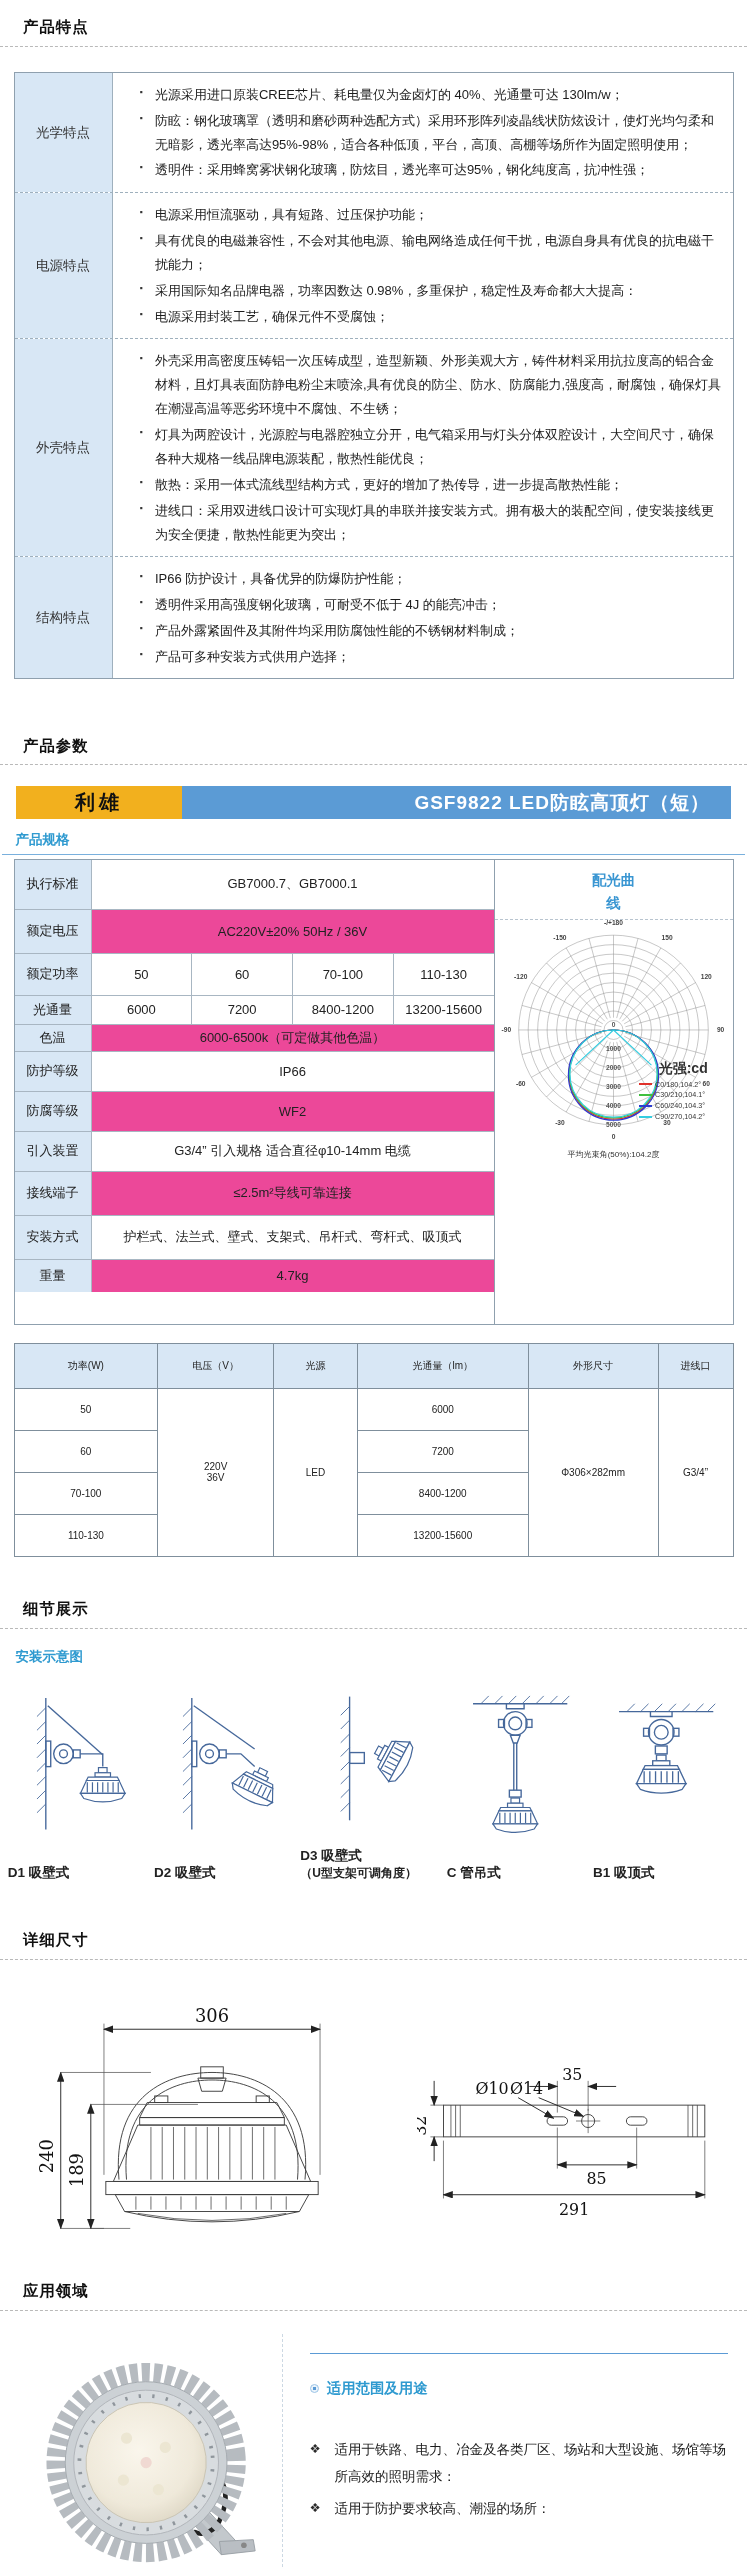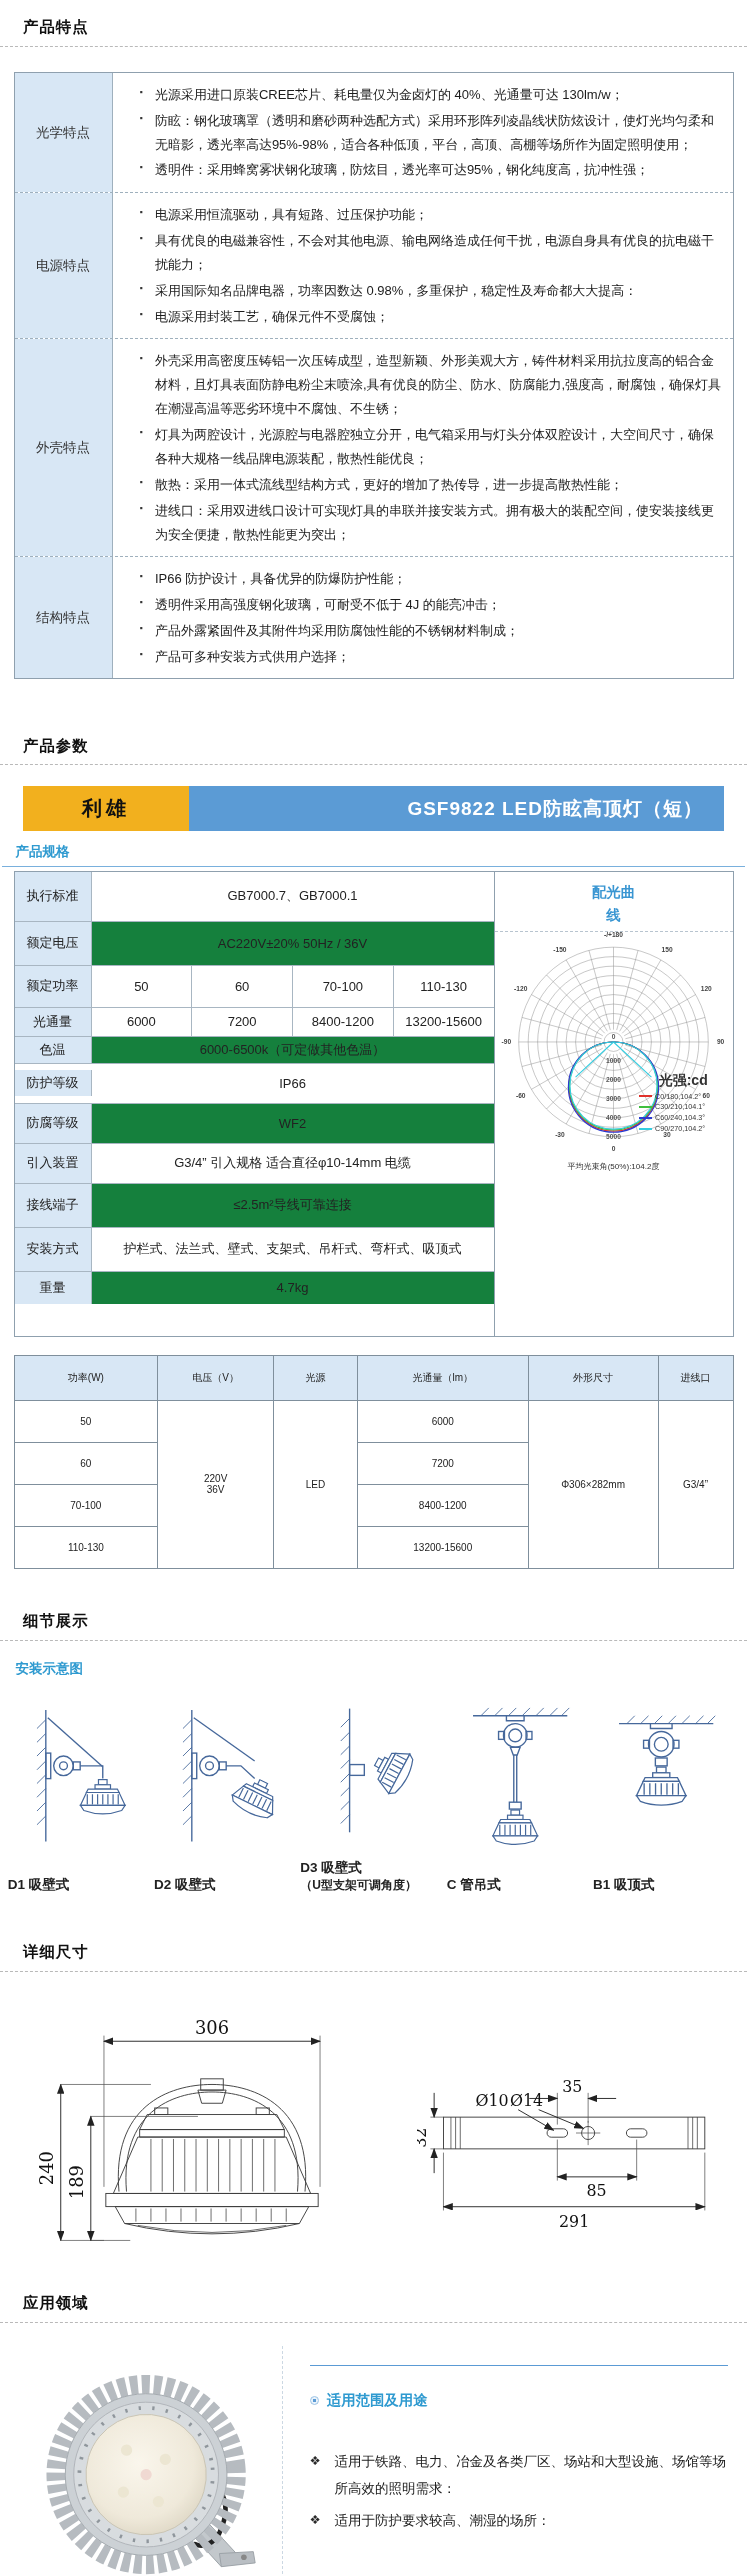--- a/index.html
+++ b/index.html
@@ -16,21 +16,21 @@
   .feat-row { display: flex; border-bottom: 1px dashed #9fb0bd; }
   .feat-row:last-child { border-bottom: none; }
   .feat-label { width: 98px; background: #d8e7f5; border-right: 1px solid #9fb0bd;
     display: flex; align-items: center; justify-content: center;
     font-size: 13.5px; color: #333; flex-shrink: 0; }
   .feat-list { flex: 1; list-style: none; padding: 7.7px 9.6px 7.7px 27px; }
   .feat-list li { position: relative; font-size: 13px; line-height: 1.85; color: #1c1c1c; padding-left: 15.4px; margin: 1.9px 0; }
   .feat-list li::before { content: "▪"; position: absolute; left: 0; top: 1px; font-size: 8.7px; color: #333; }
 
   
-  .banner { display: flex; margin: 21px 23px 0; height: 45px; }
+  .banner { display: flex; margin: 21px 16px 0; height: 33px; }
   .banner-brand { width: 166px; background: #f2b01e; color: #111; font-weight: bold;
     font-size: 20px; display: flex; align-items: center; justify-content: center; letter-spacing: 3.9px; }
   .banner-model { flex: 1; background: #5b9bd5; color: #fff; font-weight: bold; font-size: 19px;
     display: flex; align-items: center; justify-content: flex-end; padding-right: 21px; letter-spacing: 1px; }
   .spec-subtitle { color: #2f9ad0; font-weight: bold; font-size: 13.5px; padding: 11.6px 0 4.8px 15.4px; }
   .blue-rule { border-top: 1.9px solid #79b0dd; margin: 0 1.9px 1px; }
 
   
   .spec-wrap { display: flex; margin: 3.9px 13.5px 17.3px; border: 1px solid #8fa0ae; }
   .spec-left { width: 480px; border-right: 1px solid #8fa0ae; flex-shrink: 0; }
@@ -38,21 +38,21 @@
   .spec-row:last-child { border-bottom: none; }
   .spec-label { width: 77px; background: #d8e7f5; border-right: 1px solid #a8b6c2; flex-shrink: 0;
     display: flex; align-items: center; justify-content: center; text-align: center;
     font-size: 13px; padding: 3.9px 11.6px; color: #222; }
   .spec-val { flex: 1; display: flex; align-items: center; justify-content: center;
     text-align: center; font-size: 13px; padding: 3.9px 7.7px; }
   .spec-vals { flex: 1; display: flex; }
   .spec-vals > div { flex: 1; border-left: 1px solid #a8b6c2;
     display: flex; align-items: center; justify-content: center; font-size: 13px; }
   .spec-vals > div:first-child { border-left: none; }
-  .spec-row.shade .spec-val, .spec-row.shade .spec-vals > div { background: #15803d; }
+  .spec-row.shade .spec-val, .spec-row.shade .spec-vals > div { background: #ec4899; }
   .spec-right { flex: 1; display: flex; flex-direction: column; position: relative; }
   .chart-title { color: #3a96d2; font-weight: bold; font-size: 14.4px; text-align: center;
     width: 3.4em; margin: 9.6px auto 3.9px; line-height: 1.6; }
   .chart-sep { border-bottom: 1px dashed #b8c4cf; }
   .legend { position: absolute; right: 4.8px; top: 200px; width: 89px; }
   .legend-title { font-size: 14px; font-weight: bold; color: #333; text-align: center; }
   .legend-entry { display: flex; align-items: center; margin-top: 1.9px; }
   .legend-swatch { width: 13.5px; height: 1.9px; margin-right: 2.9px; flex-shrink: 0; }
   .legend-text { font-size: 7.2px; color: #333; white-space: nowrap; }
 
@@ -193,21 +193,21 @@
             <div>6000</div>
             <div>7200</div>
             <div>8400-1200</div>
             <div>13200-15600</div>
           </div>
         </div>
         <div class="spec-row shade" style="min-height: 27px;">
           <div class="spec-label">色温</div>
           <div class="spec-val">6000-6500k（可定做其他色温）</div>
         </div>
-        <div class="spec-row" style="min-height: 40px; align-items: center;">
+        <div class="spec-row" style="min-height: 40px;">
           <div class="spec-label">防护等级</div>
           <div class="spec-val">IP66</div>
         </div>
         <div class="spec-row shade" style="min-height: 40px;">
           <div class="spec-label">防腐等级</div>
           <div class="spec-val">WF2</div>
         </div>
         <div class="spec-row" style="min-height: 40px;">
           <div class="spec-label">引入装置</div>
           <div class="spec-val">G3/4” 引入规格 适合直径φ10-14mm 电缆</div>

